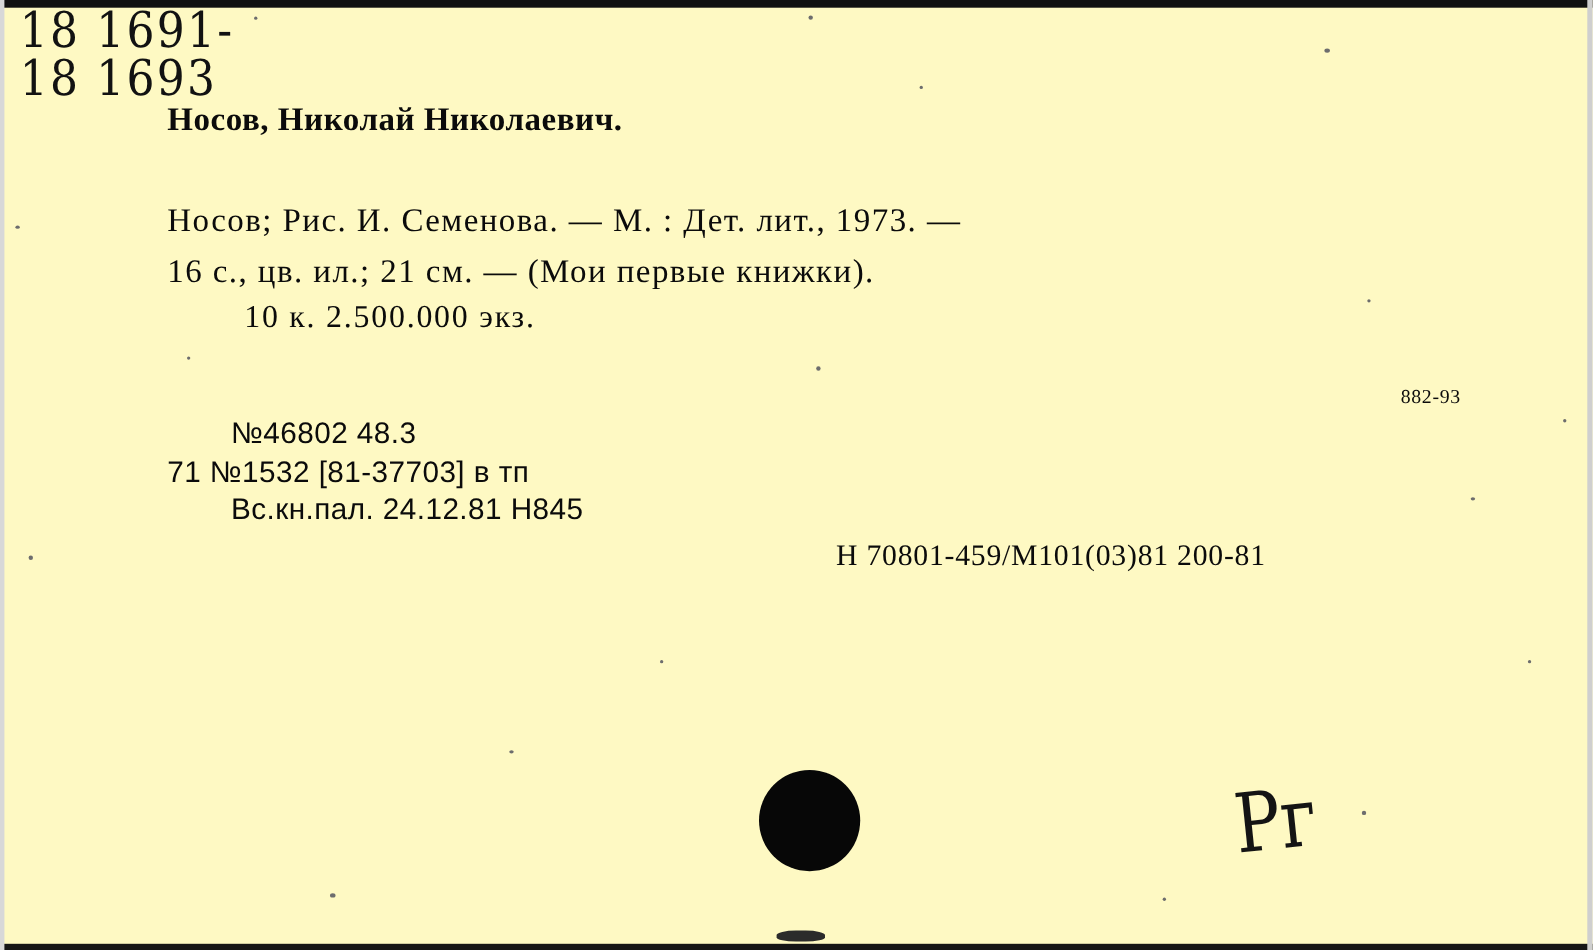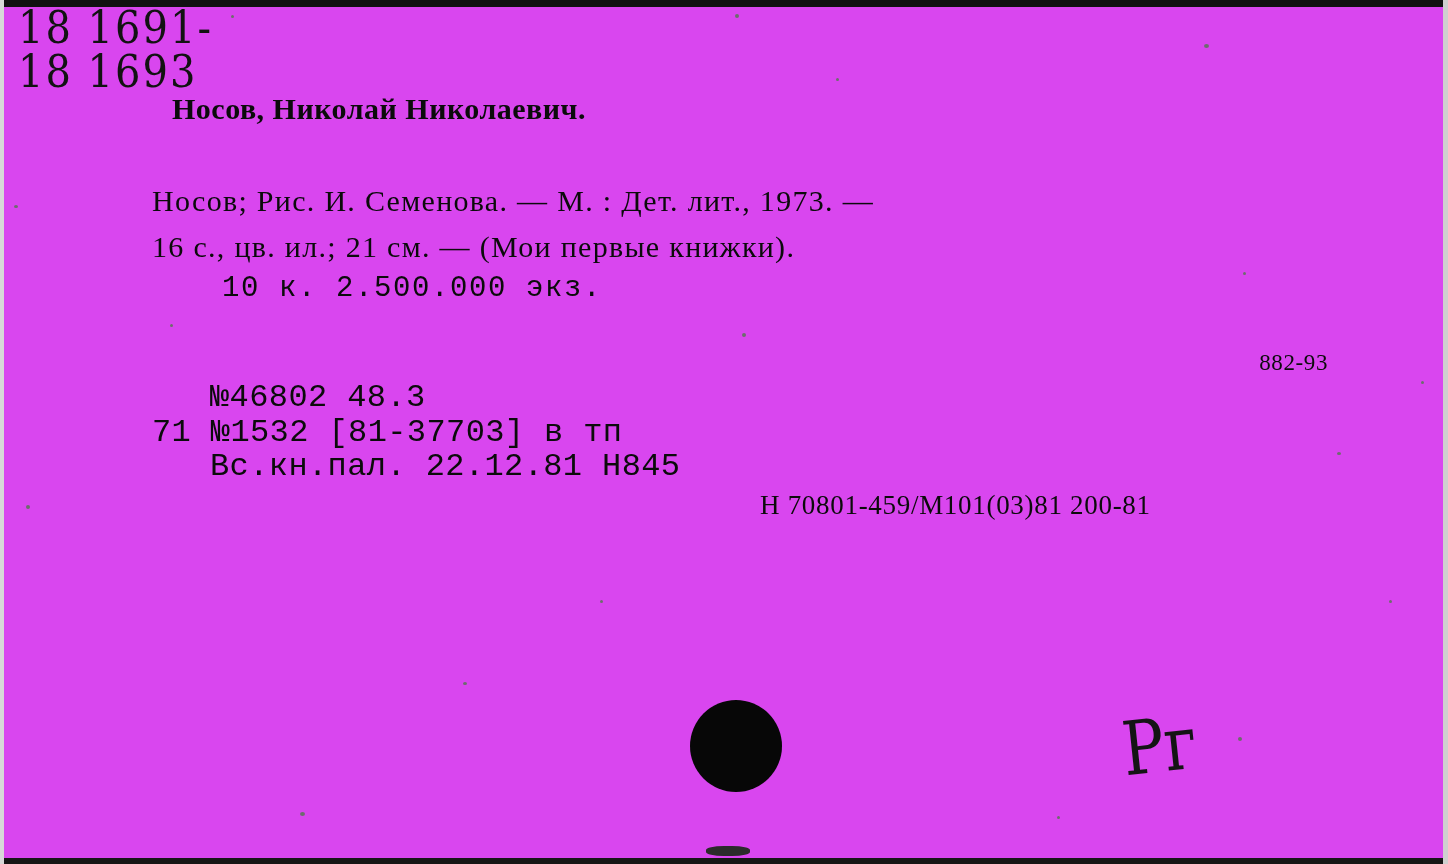--- a/index.html
+++ b/index.html
@@ -4,21 +4,21 @@
 <style>
   html, body {
     margin: 0;
     padding: 0;
     background: #ffffff;
   }
   #card {
     position: relative;
     width: 1448px;
     height: 864px;
-    background: #d946ef;
+    background: #fef9c3;
     overflow: hidden;
     font-family: "Liberation Serif", serif;
     color: #0b0b0b;
   }
   
   .edge-top {
     position: absolute;
     left: 0;
     top: 0;
     width: 1448px;
@@ -61,53 +61,53 @@
     white-space: nowrap;
     transform: scaleY(1.12);
     transform-origin: left top;
   }
   #hw1 { top: 2px; }
   #hw2 { top: 46px; }
 
   
   .author {
     position: absolute;
-    left: 172px;
+    left: 152px;
     top: 92px;
     font-family: "Liberation Serif", serif;
     font-weight: bold;
     font-size: 30px;
     letter-spacing: 0.5px;
     white-space: nowrap;
   }
   .body-line {
     position: absolute;
     font-family: "Liberation Serif", serif;
     font-size: 30px;
     white-space: nowrap;
   }
   #line1 { left: 205px; top: 138px; letter-spacing: 1.3px; }
   #line2 { left: 152px; top: 184px; letter-spacing: 1.3px; }
   #line3 { left: 152px; top: 230px; letter-spacing: 1.3px; text-align: center; }
-  #line4 { left: 222px; top: 272px; letter-spacing: 1.6px; font-size: 29px; font-family: Liberation Mono, monospace;}
+  #line4 { left: 222px; top: 272px; letter-spacing: 1.6px; font-size: 29px;}
 
   .right-code {
     position: absolute;
     right: 120px;
     top: 350px;
-    font-size: 23px;
+    font-size: 18px;
     letter-spacing: 0.6px;
     font-family: "Liberation Serif", serif;
     white-space: nowrap;
   }
 
   .reg-line {
     position: absolute;
-    font-family: Liberation Mono, monospace;
-    font-size: 32px;
+    font-family: Liberation Sans, sans-serif;
+    font-size: 27px;
     letter-spacing: 0.4px;
     white-space: nowrap;
   }
   #reg1 { left: 210px; top: 379px; }
   #reg2 { left: 152px; top: 414px; }
   #reg3 { left: 210px; top: 448px; }
 
   .imprint {
     position: absolute;
     left: 760px;
@@ -174,21 +174,21 @@
   <div class="author">Носов, Николай Николаевич.</div>
 
   <div class="body-line" id="line2">Носов; Рис. И. Семенова. — М. : Дет. лит., 1973. —</div>
   <div class="body-line" id="line3">16 с., цв. ил.; 21 см. — (Мои первые книжки).</div>
   <div class="body-line" id="line4">10 к.    2.500.000 экз.</div>
 
   <div class="right-code">882-93</div>
 
   <div class="reg-line" id="reg1">№46802 48.3</div>
   <div class="reg-line" id="reg2">71 №1532 [81-37703] в тп</div>
-  <div class="reg-line" id="reg3">Вс.кн.пал. 22.12.81 Н845</div>
+  <div class="reg-line" id="reg3">Вс.кн.пал. 24.12.81 Н845</div>
 
   <div class="imprint">Н  70801-459/М101(03)81   200-81</div>
 
   <div class="ink-dot"></div>
   <div class="bottom-smudge"></div>
 
   <div class="hand-mark">Рг</div>
 
   <div class="speck" style="left:231px;top:15px;width:3px;height:3px;"></div>
   <div class="speck" style="left:735px;top:14px;width:4px;height:4px;"></div>

